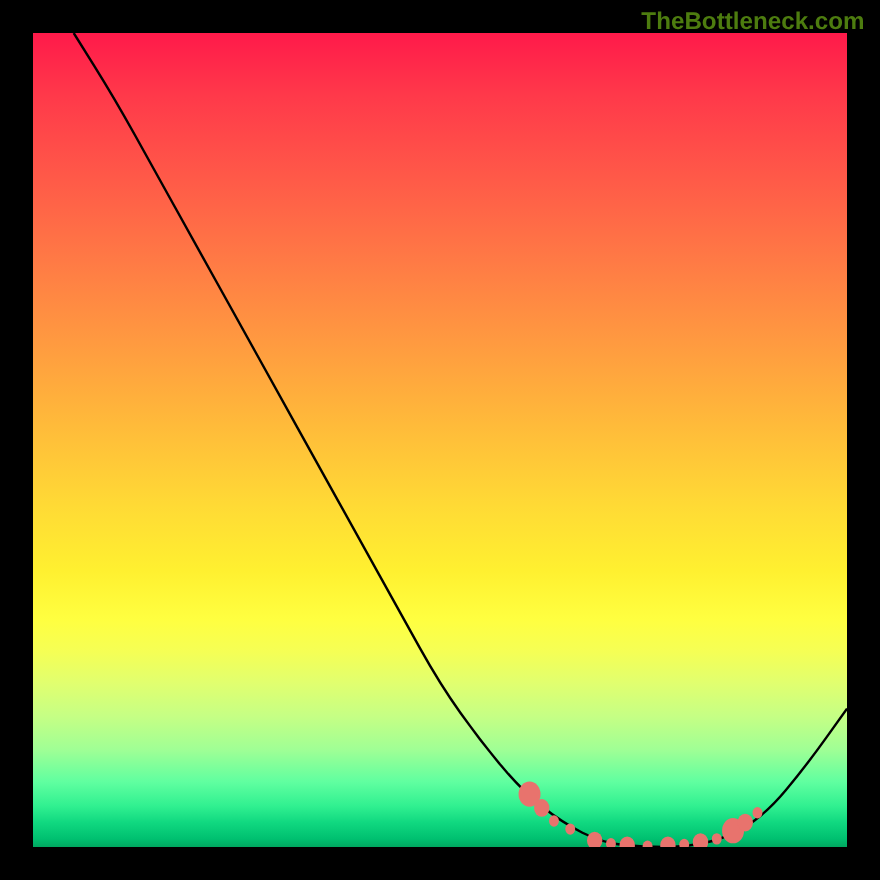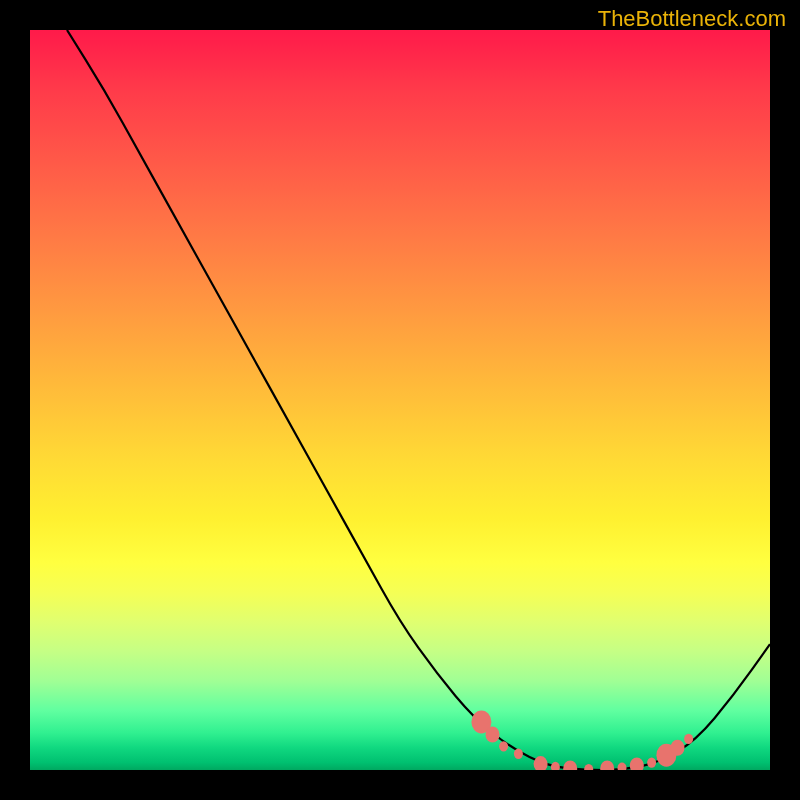--- a/index.html
+++ b/index.html
@@ -7,23 +7,23 @@
     width: 800px;
     height: 800px;
     background: #000;
     position: relative;
     font-family: Arial, sans-serif;
   }
   .attribution {
     position: absolute;
     top: 6px;
     right: 14px;
-    color: #eab308;
+    color: #4d7c0f;
     font-size: 22px;
-    font-weight: 400;
+    font-weight: 700;
     z-index: 10;
   }
   .plot-area {
     position: absolute;
     top: 30px;
     left: 30px;
     width: 740px;
     height: 740px;
     background: linear-gradient(to bottom,
       #ff1a4a 0%,

